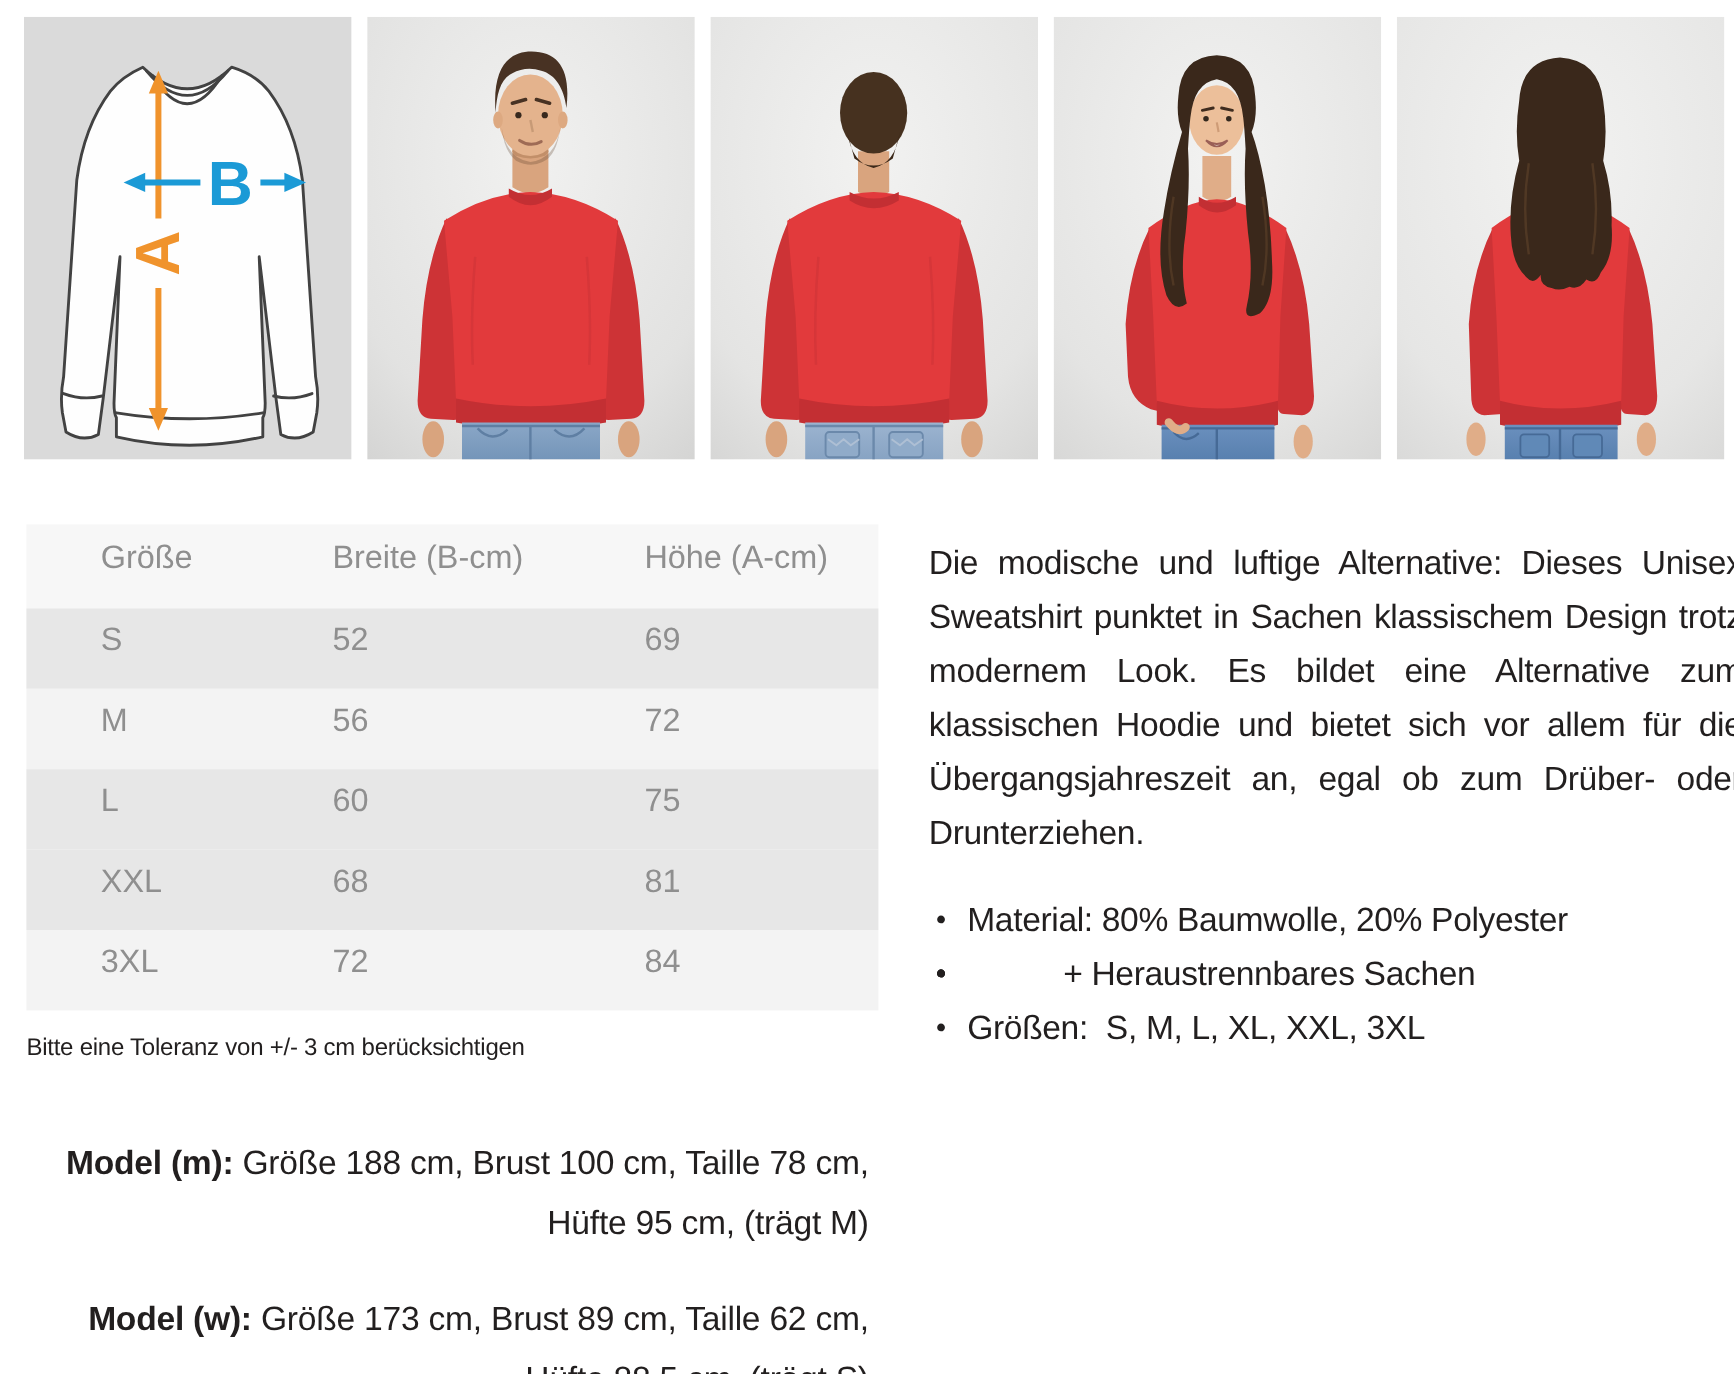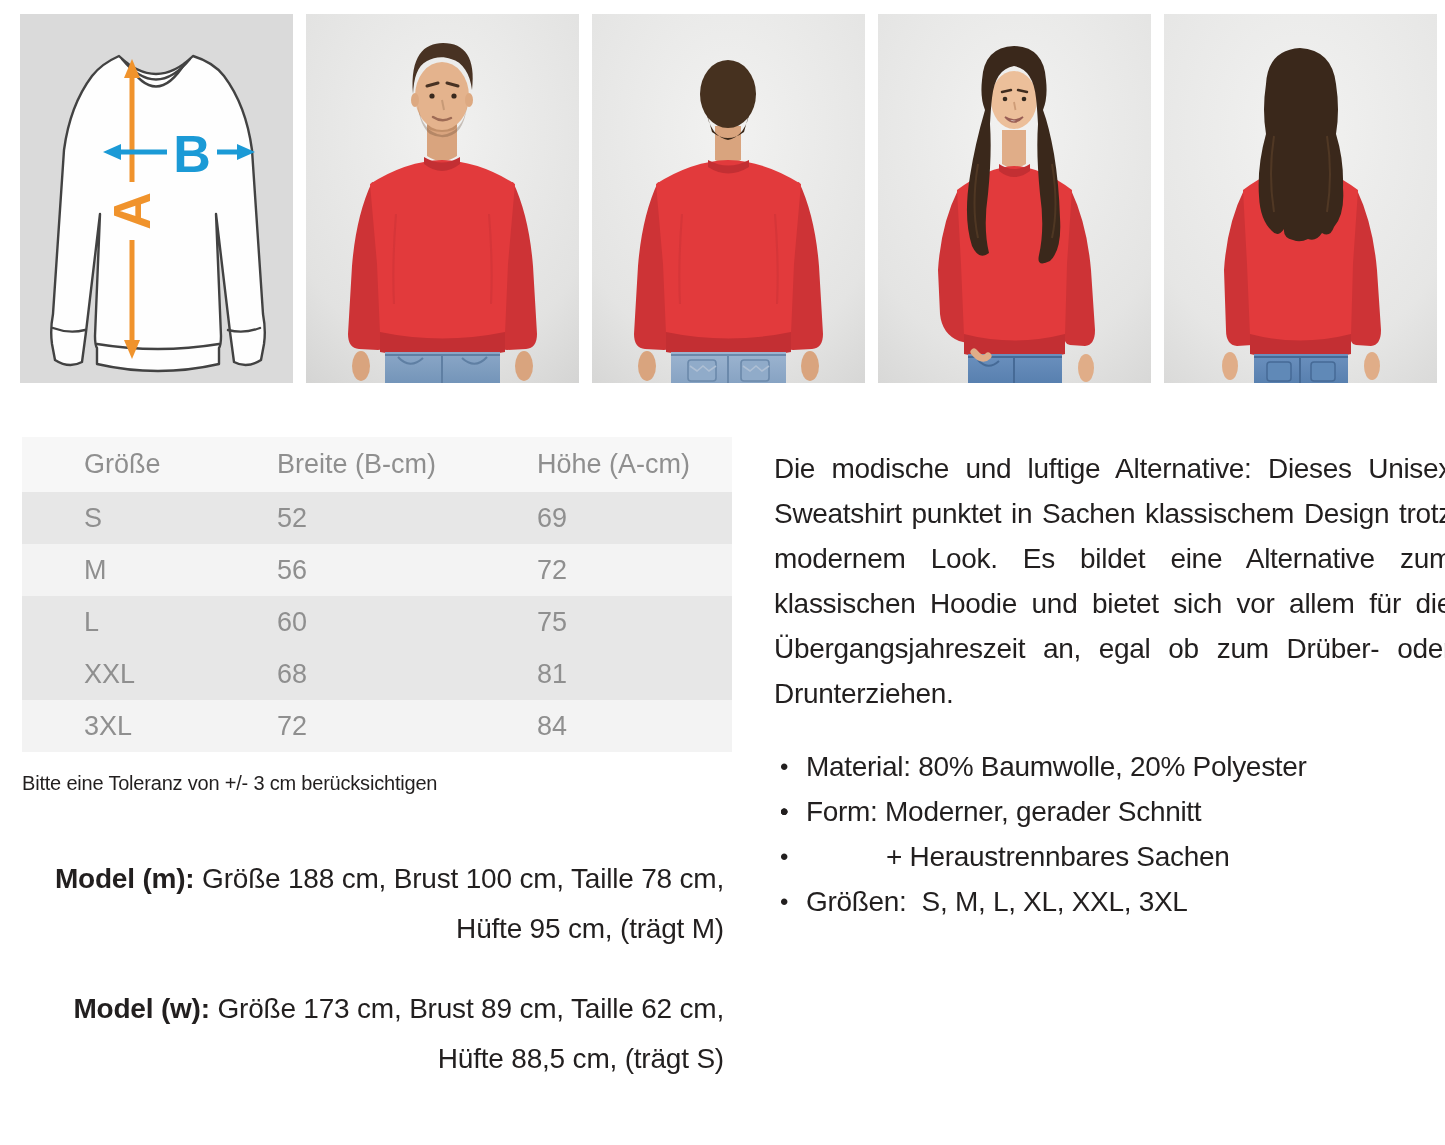--- a/index.html
+++ b/index.html
@@ -27,21 +27,21 @@
   .panel svg{display:block;width:273px;height:369px;}
 
   
   .left-col{position:absolute;left:22px;top:437px;width:710px;}
   table.size-table{width:710px;border-collapse:collapse;table-layout:fixed;
     font-size:27px;color:var(--table-text);}
   table.size-table col.c1{width:193px;}
   table.size-table col.c2{width:260px;}
   table.size-table col.c3{width:257px;}
   table.size-table th,table.size-table td{
-    font-weight:400;text-align:left;padding:0 0 0 62px;vertical-align:middle;}
+    font-weight:400;text-align:left;padding:0 0 15px 62px;vertical-align:middle;}
   table.size-table thead th{height:55px;background:var(--table-header-bg);}
   table.size-table tbody td{height:52px;}
   tr.row-dark td{background:var(--table-row-dark);}
   tr.row-light td{background:var(--table-row-light);}
 
   .tolerance{margin:14px 0 0 0;font-size:20px;line-height:34px;letter-spacing:-0.2px;}
   .model-line{margin:54px 0 0 2px;font-size:28px;line-height:50px;letter-spacing:-0.2px;width:700px;text-align:right;}
   .model-line + .model-line{margin-top:30px;}
   .model-line b{font-weight:700;}
 
@@ -318,19 +318,19 @@
 
     <p class="model-line"><b>Model (w):</b><span> Größe 173 cm, Brust 89 cm, Taille 62 cm, Hüfte 88,5 cm, (trägt S)</span></p>
   </div>
 
   <div class="right-col">
     <p class="desc">Die modische und luftige Alternative: Dieses Unisex Sweatshirt punktet in Sachen klassischem Design trotz modernem Look. Es bildet eine Alternative zum klassischen Hoodie und bietet sich vor allem für die Übergangsjahreszeit an, egal ob zum Drüber- oder Drunterziehen.</p>
     <ul class="details">
       <li><span class="dot">•</span><span>Material: 80% Baumwolle, 20% Polyester</span></li>
       <li><span class="dot">•</span></li>
       <li><span class="dot">•</span></li>
-      <li><span class="dot">•</span><span>Form: Moderner, gerader Schnitt</span></li>
+      <li><span class="dot">•</span></li>
       <li><span class="dot">•</span></li>
       <li class="indent"><span>+ Heraustrennbares Sachen</span></li>
       <li><span class="dot">•</span><span>Größen:&nbsp; S, M, L, XL, XXL, 3XL</span></li>
     </ul>
   </div>
 </div>
 
 </body></html>

